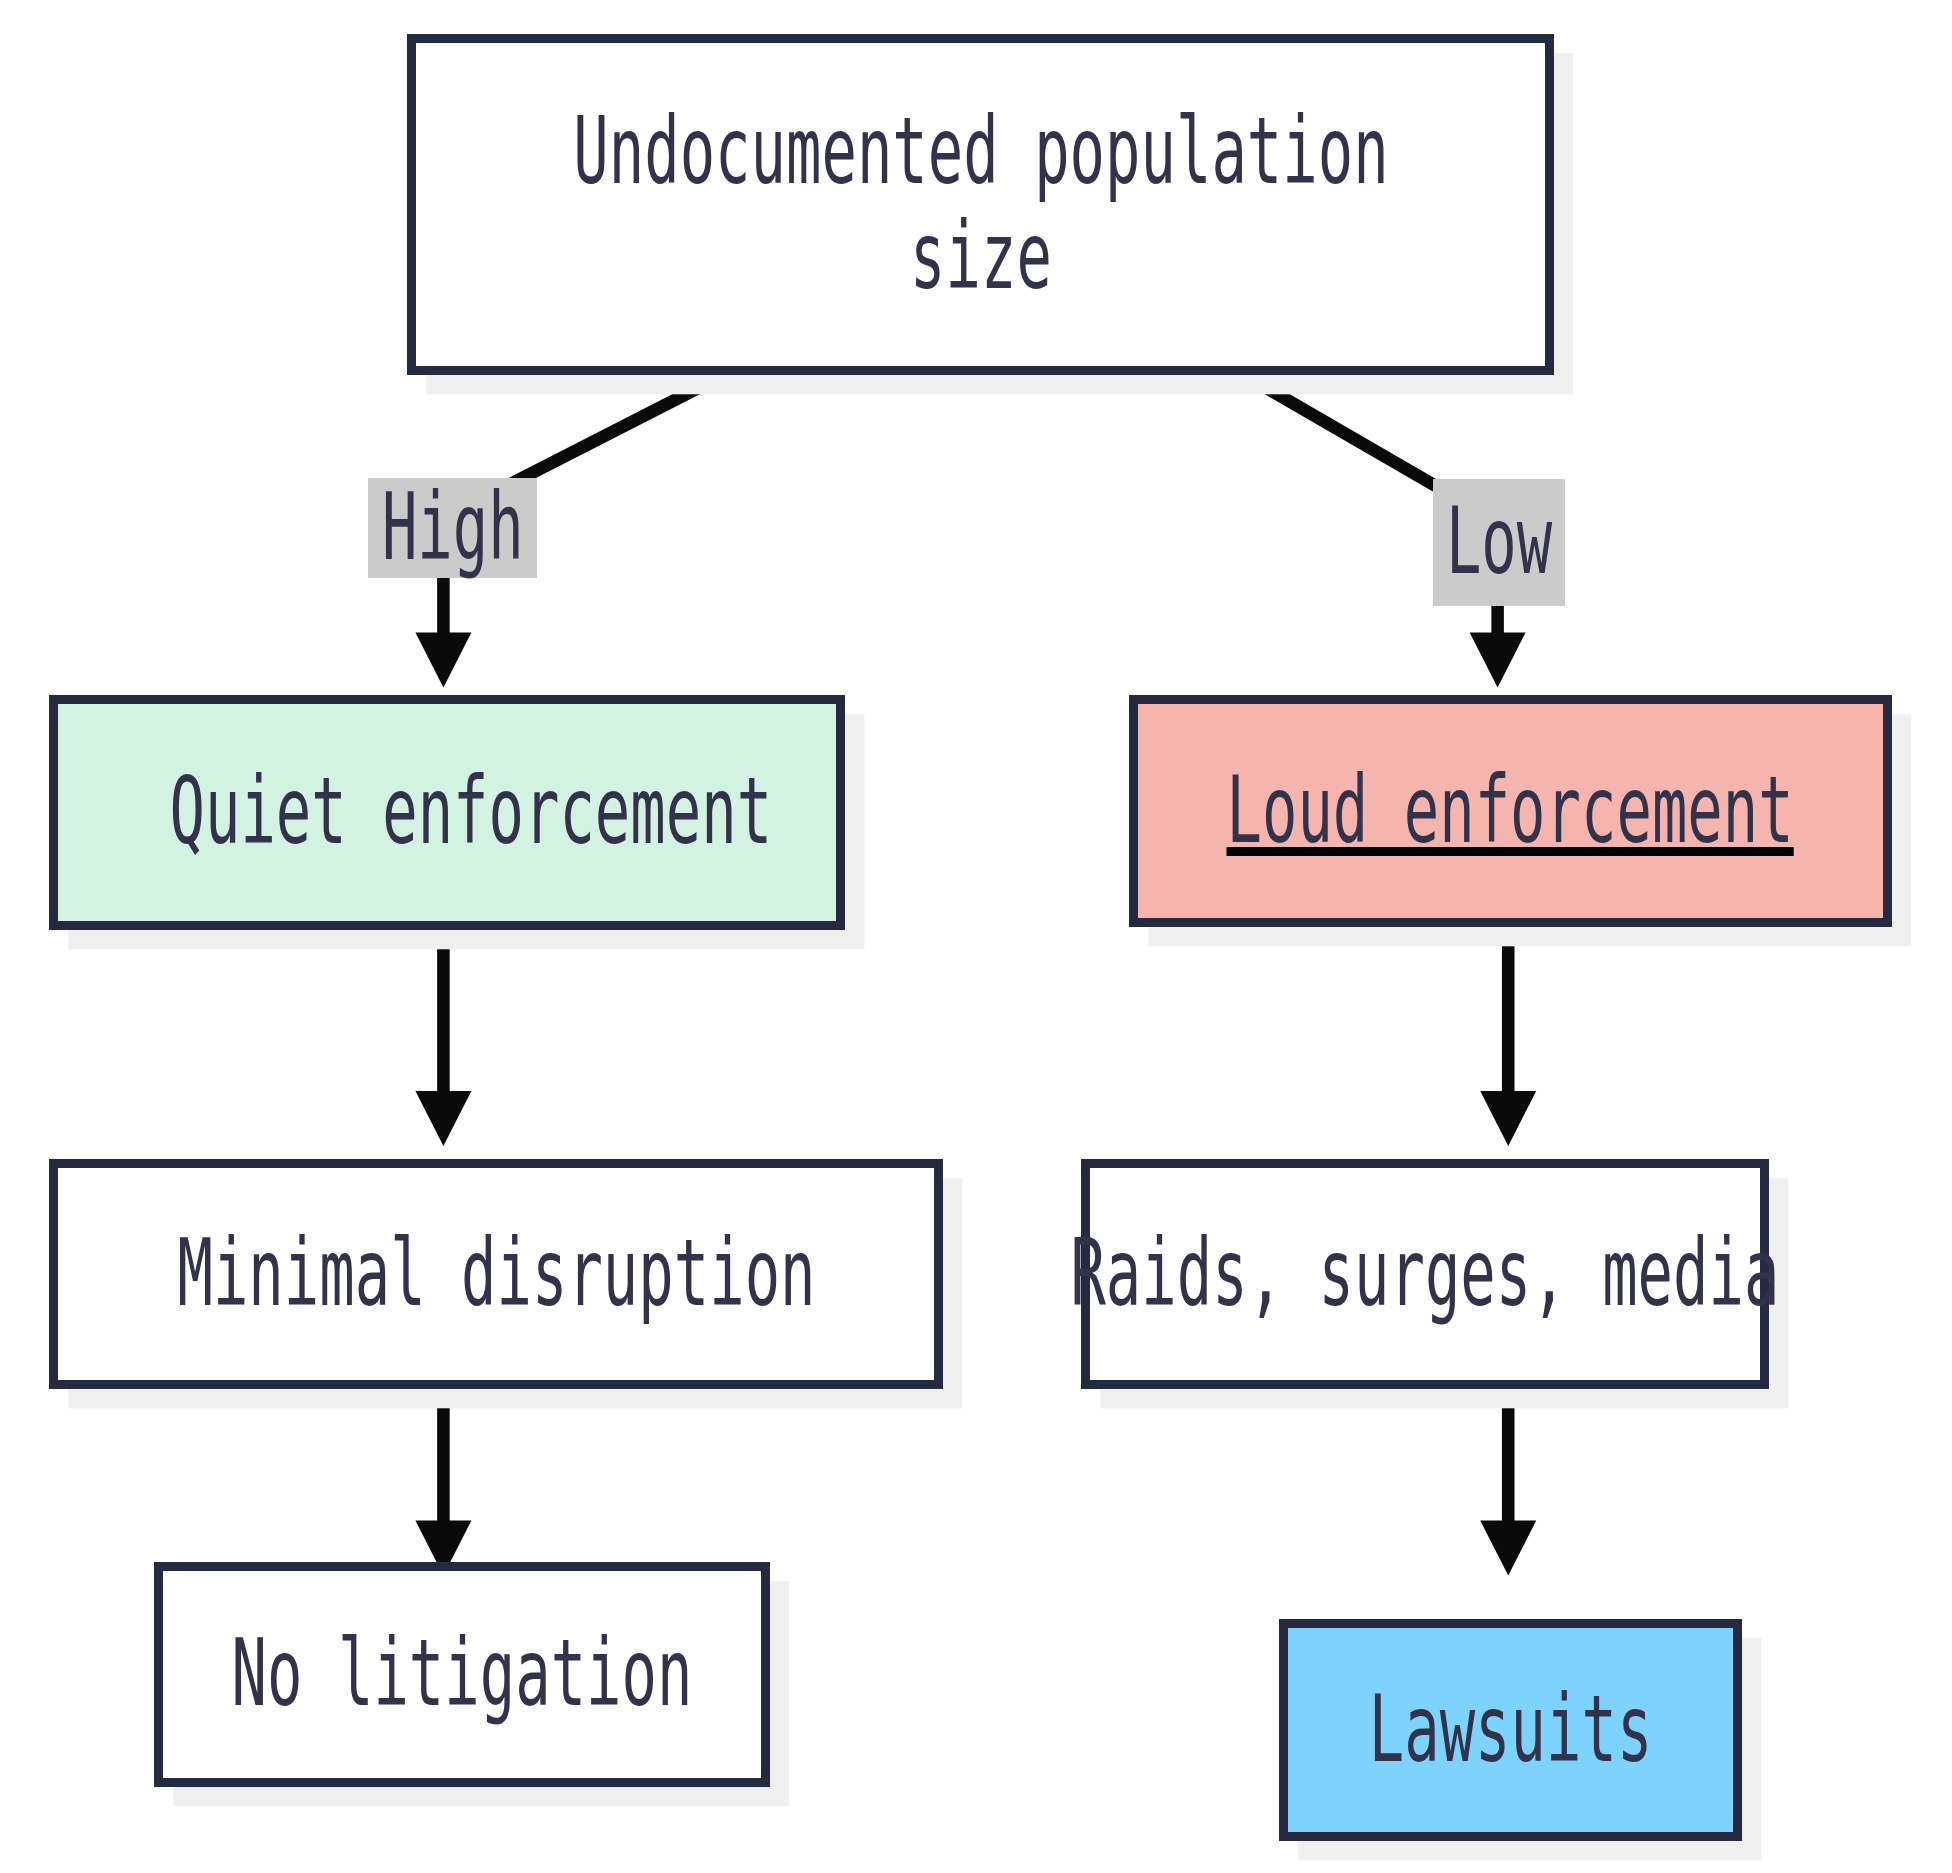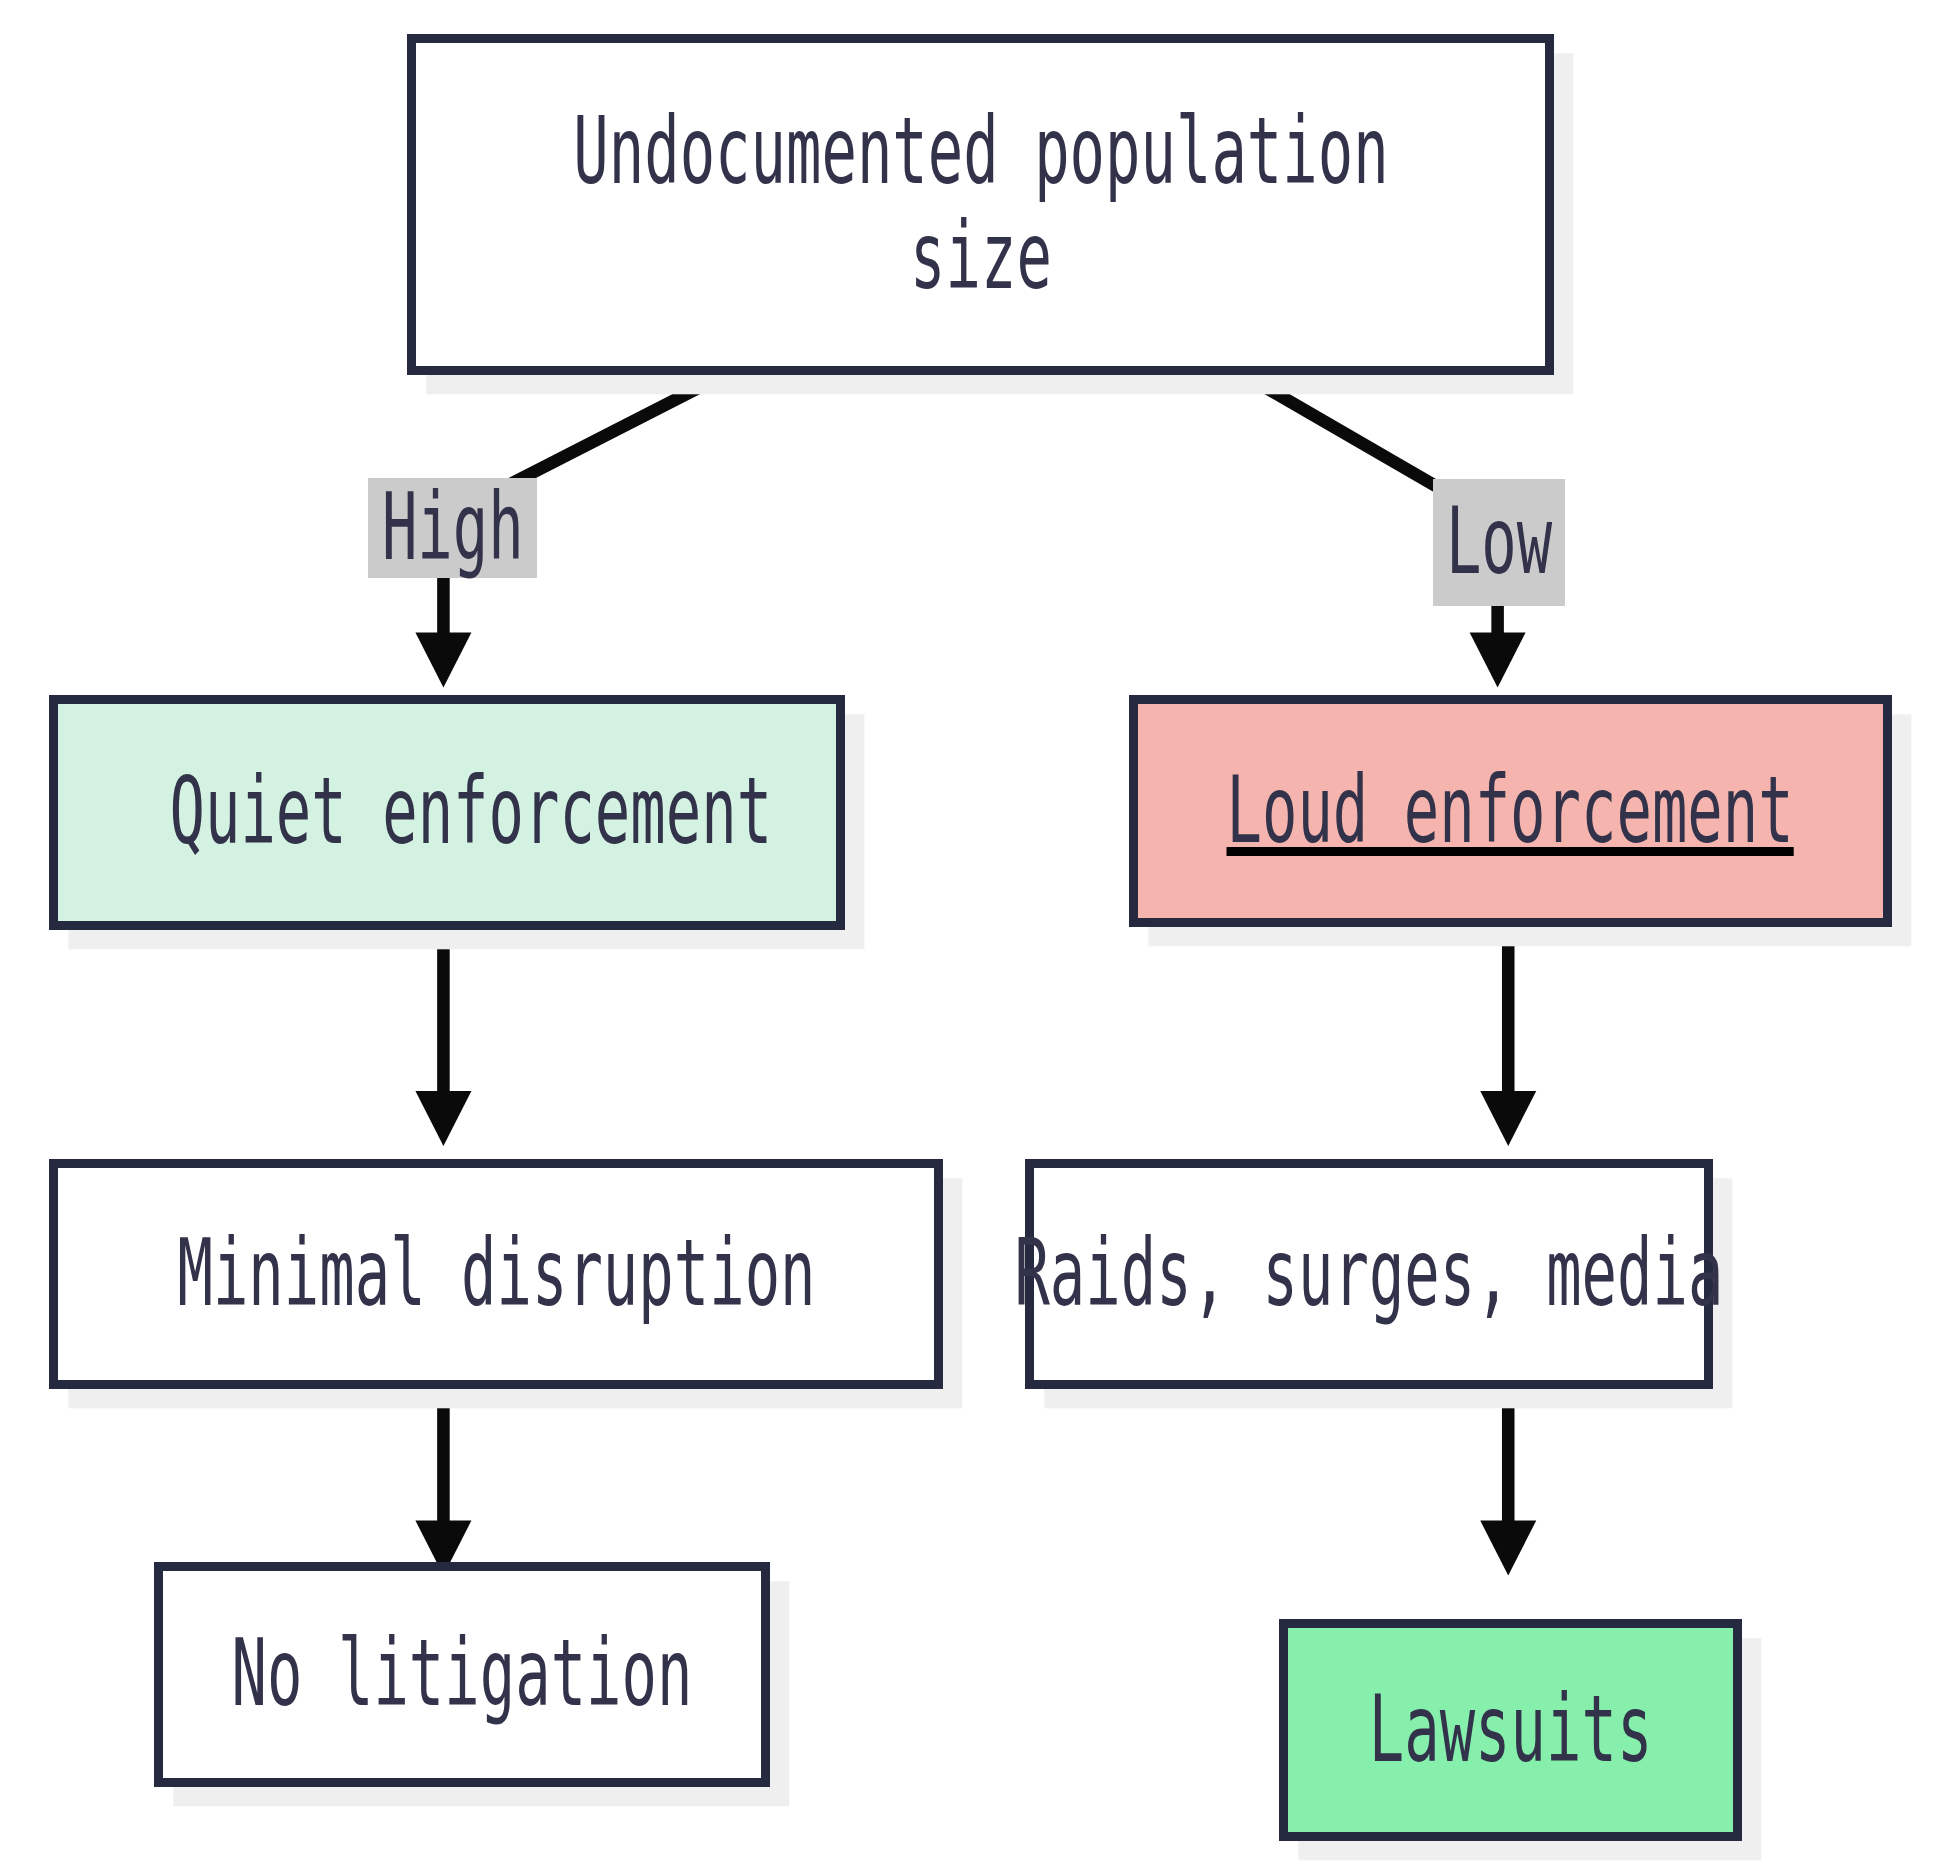--- a/index.html
+++ b/index.html
@@ -22,21 +22,21 @@
     box-sizing: border-box;
     border: 9.7px solid #262a40;
     background: #ffffff;
     box-shadow: 19.3px 19.3px 0 0 #efefef;
     display: flex;
     align-items: center;
     justify-content: center;
   }
   .node.quiet   { background: #d3f2e1; }
   .node.loud    { background: #f5b5ae; text-decoration: underline; }
-  .node.lawsuit { background: #86efac; }
+  .node.lawsuit { background: #7dd3fc; }
   .edge-label {
     position: absolute;
     box-sizing: border-box;
     background: #cbcbcb;
     display: flex;
     align-items: center;
     justify-content: center;
   }
   .txt {
     font-size: 92px;
@@ -109,21 +109,21 @@
   </div>
 
   <div class="node loud" style="left:1120px; top:695px; width:763px; height:232px;">
     <div class="txt">Loud enforcement</div>
   </div>
 
   <div class="node" style="left:40px; top:1159px; width:894px; height:230px;">
     <div class="txt">Minimal disruption</div>
   </div>
 
-  <div class="node" style="left:1016px; top:1159px; width:688px; height:230px;align-items:center;">
+  <div class="node" style="left:1072px; top:1159px; width:688px; height:230px;align-items:center;">
     <div class="txt">Raids, surges, media</div>
   </div>
 
   <div class="node" style="left:145px; top:1562px; width:616px; height:225px;justify-content:center;">
     <div class="txt">No litigation</div>
   </div>
 
   <div class="node lawsuit" style="left:1270px; top:1619px; width:463px; height:222px;">
     <div class="txt">Lawsuits</div>
   </div>

